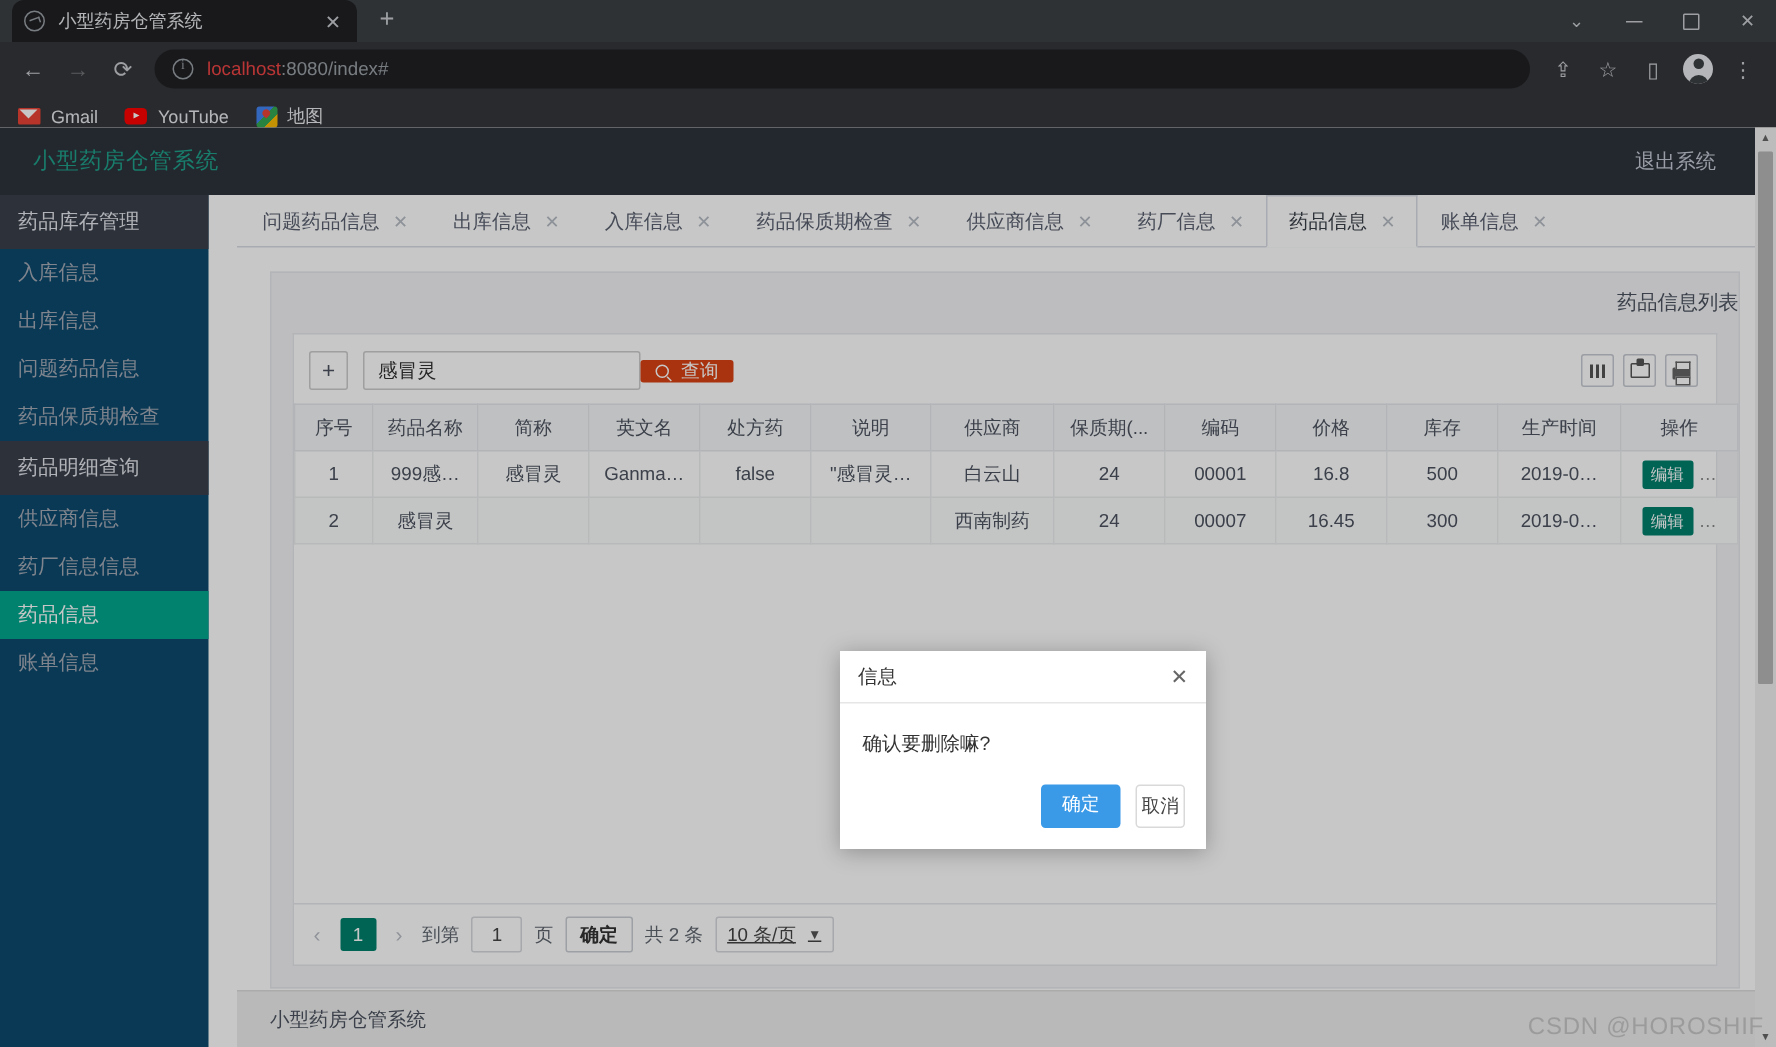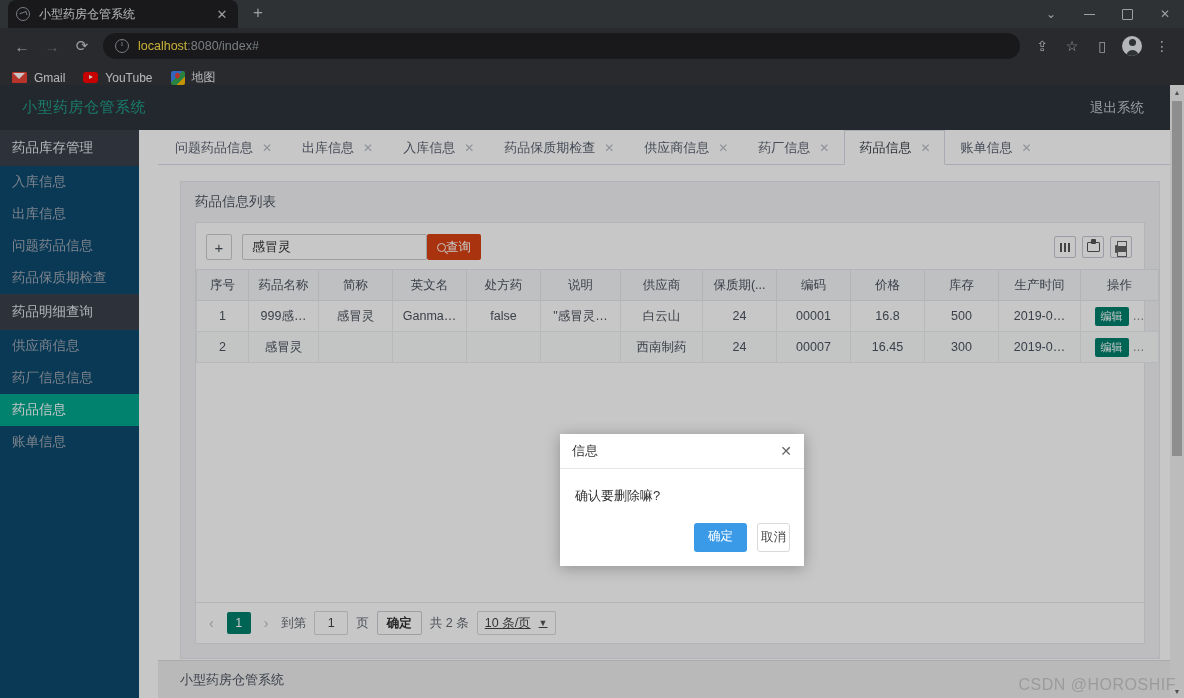--- a/index.html
+++ b/index.html
@@ -83,21 +83,21 @@
     width: 14px; height: 14px; border: 1.3px solid #9aa0a6;
     border-radius: 50%; margin-right: 9px; flex: 0 0 auto;
     position: relative;
   }
   .omni-info::after {
     content: "i"; position: absolute; left: 0; right: 0; top: -2px;
     text-align: center; font-size: 9px; color: #9aa0a6;
     font-family: "Liberation Serif", serif;
   }
   .omni-url { font-size: 12.5px; color: #9aa0a6; white-space: nowrap; }
-  .omni-url b { color: #fde047; font-weight: normal; margin-top: 12px; }
+  .omni-url b { color: #ef4444; font-weight: normal; margin-top: 12px; }
   .omni-actions { display: flex; align-items: center; gap: 2px; flex: 0 0 auto; }
   .tb-icon {
     width: 28px; height: 28px; display: flex;
     align-items: center; justify-content: center;
     color: #c9ccd0; font-size: 14px; flex: 0 0 auto;
   }
   .avatar-btn {
     width: 20px; height: 20px; border-radius: 50%;
     background: #e8eaed; display: flex; align-items: center;
     justify-content: center; position: relative; overflow: hidden;
@@ -206,21 +206,21 @@
     margin-bottom: -1px; z-index: 2;
   }
   .atab-x { color: #b6bbc4; font-size: 12px; line-height: 1; }
 
   .panel-wrap { padding: 16px 10px 0 22px; height: 533px; }
   .panel {
     background: #f2f3f5; border: 1px solid #e4e7eb;
     height: 478px; position: relative;
   }
   .panel-title {
-    padding: 11px 0 11px 14px; font-size: 13.5px; color: #4c535f;
+    padding: 11px 0 11px 14px; font-size: 13.5px; color: #4c535f; text-align: right;
   }
   .panel-body {
     background: #ffffff; margin: 0 14px 0 14px;
     border: 1px solid #e4e7eb; border-bottom: none;
     height: 414px; position: relative;
   }
 
   .toolbar {
     display: flex; align-items: center; padding: 11px 12px 9px 10px;
     gap: 0;
@@ -231,23 +231,23 @@
     justify-content: center; color: #4c535f; font-size: 15px;
     border-radius: 2px; flex: 0 0 auto;
   }
   .search-input {
     width: 185px; height: 26px; margin-left: 10px;
     border: 1px solid #ccc; background: #fff; border-radius: 2px;
     display: flex; align-items: center; padding: 0 9px;
     font-size: 13px; color: #333; flex: 0 0 auto;
   }
   .btn-search {
-    height: 26px; background: #d94213; color: #fff;
+    height: 15px; background: #d94213; color: #fff;
     border-radius: 2px; display: flex; align-items: center;
-    gap: 0; padding: 0 10px; font-size: 12.5px; flex: 0 0 auto;
+    gap: 8px; padding: 0 10px; font-size: 12.5px; flex: 0 0 auto;
     margin-left: 0px;
   }
   .mag {
     width: 9px; height: 9px; border: 1.4px solid #fff;
     border-radius: 50%; position: relative; flex: 0 0 auto;
   }
   .mag::after {
     content: ""; position: absolute; right: -3px; bottom: -2.5px;
     width: 4px; height: 1.4px; background: #fff; transform: rotate(45deg);
   }

